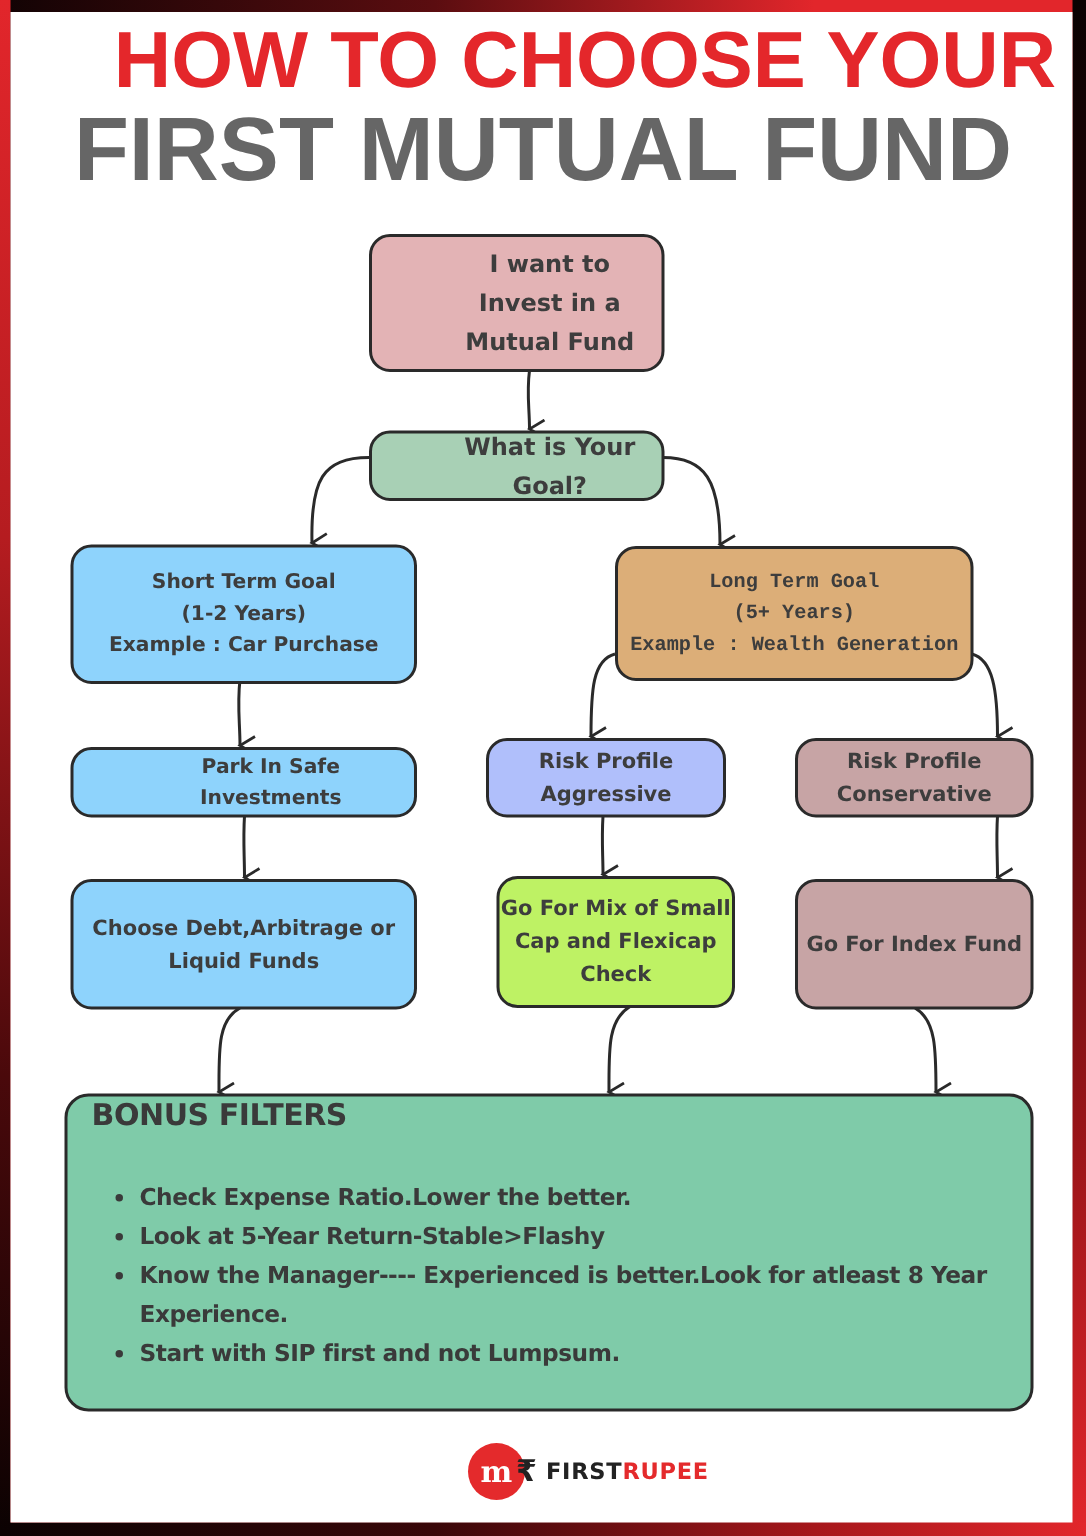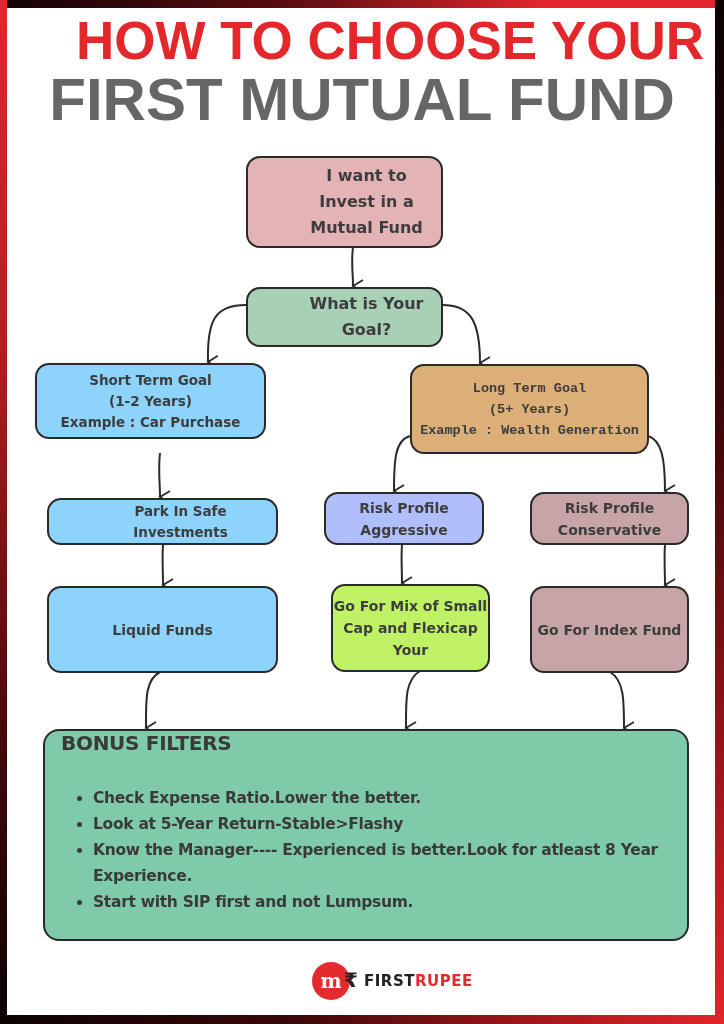--- a/index.html
+++ b/index.html
@@ -112,25 +112,25 @@
 </svg>
 
 <div class="box f17" style="left:246px; top:156px; width:197px; height:92px; background:#e3b3b5;">
   <div>
     <span>I want to</span>
     <span>Invest in a</span>
     <span>Mutual Fund</span>
   </div>
 </div>
 
-<div class="box f17" style="left:246px; top:287px; width:197px; height:60px; background:#a8d0b5;">
+<div class="box f17" style="left:246px; top:287px; width:197px; height:47px; background:#a8d0b5;">
   <span>What is Your Goal?</span>
 </div>
 
-<div class="box f14" style="left:35px; top:363px; width:231px; height:76px; background:#8ed3fc;">
+<div class="box f14" style="left:47px; top:363px; width:231px; height:93px; background:#8ed3fc;">
   <div>
     <span>Short Term Goal</span>
     <span>(1-2 Years)</span>
     <span>Example : Car Purchase</span>
   </div>
 </div>
 
 <div class="box f14" style="left:410px; top:364px; width:239px; height:90px; background:#dcae78;font-family:Liberation Mono, monospace;">
   <div>
     <span>Long Term Goal</span>
@@ -152,29 +152,30 @@
 
 <div class="box f15" style="left:530px; top:492px; width:159px; height:53px; background:#c7a4a5;">
   <div>
     <span>Risk Profile</span>
     <span>Conservative</span>
   </div>
 </div>
 
 <div class="box f15" style="left:47px; top:586px; width:231px; height:87px; background:#8ed3fc;">
   <div>
+    <span>Choose Debt,Arbitrage or</span>
     <span>Liquid Funds</span>
   </div>
 </div>
 
 <div class="box f15" style="left:331px; top:584px; width:159px; height:88px; background:#bef264;">
   <div>
     <span>Go For Mix of Small</span>
     <span>Cap and Flexicap</span>
-    <span>Your</span>
+    <span>Check</span>
   </div>
 </div>
 
 <div class="box f15" style="left:530px; top:586px; width:159px; height:87px; background:#c7a4a5;">
   <span>Go For Index Fund</span>
 </div>
 
 <div class="bonus">
   <div class="bonus-title">BONUS FILTERS</div>
   <ul class="bonus-list">

